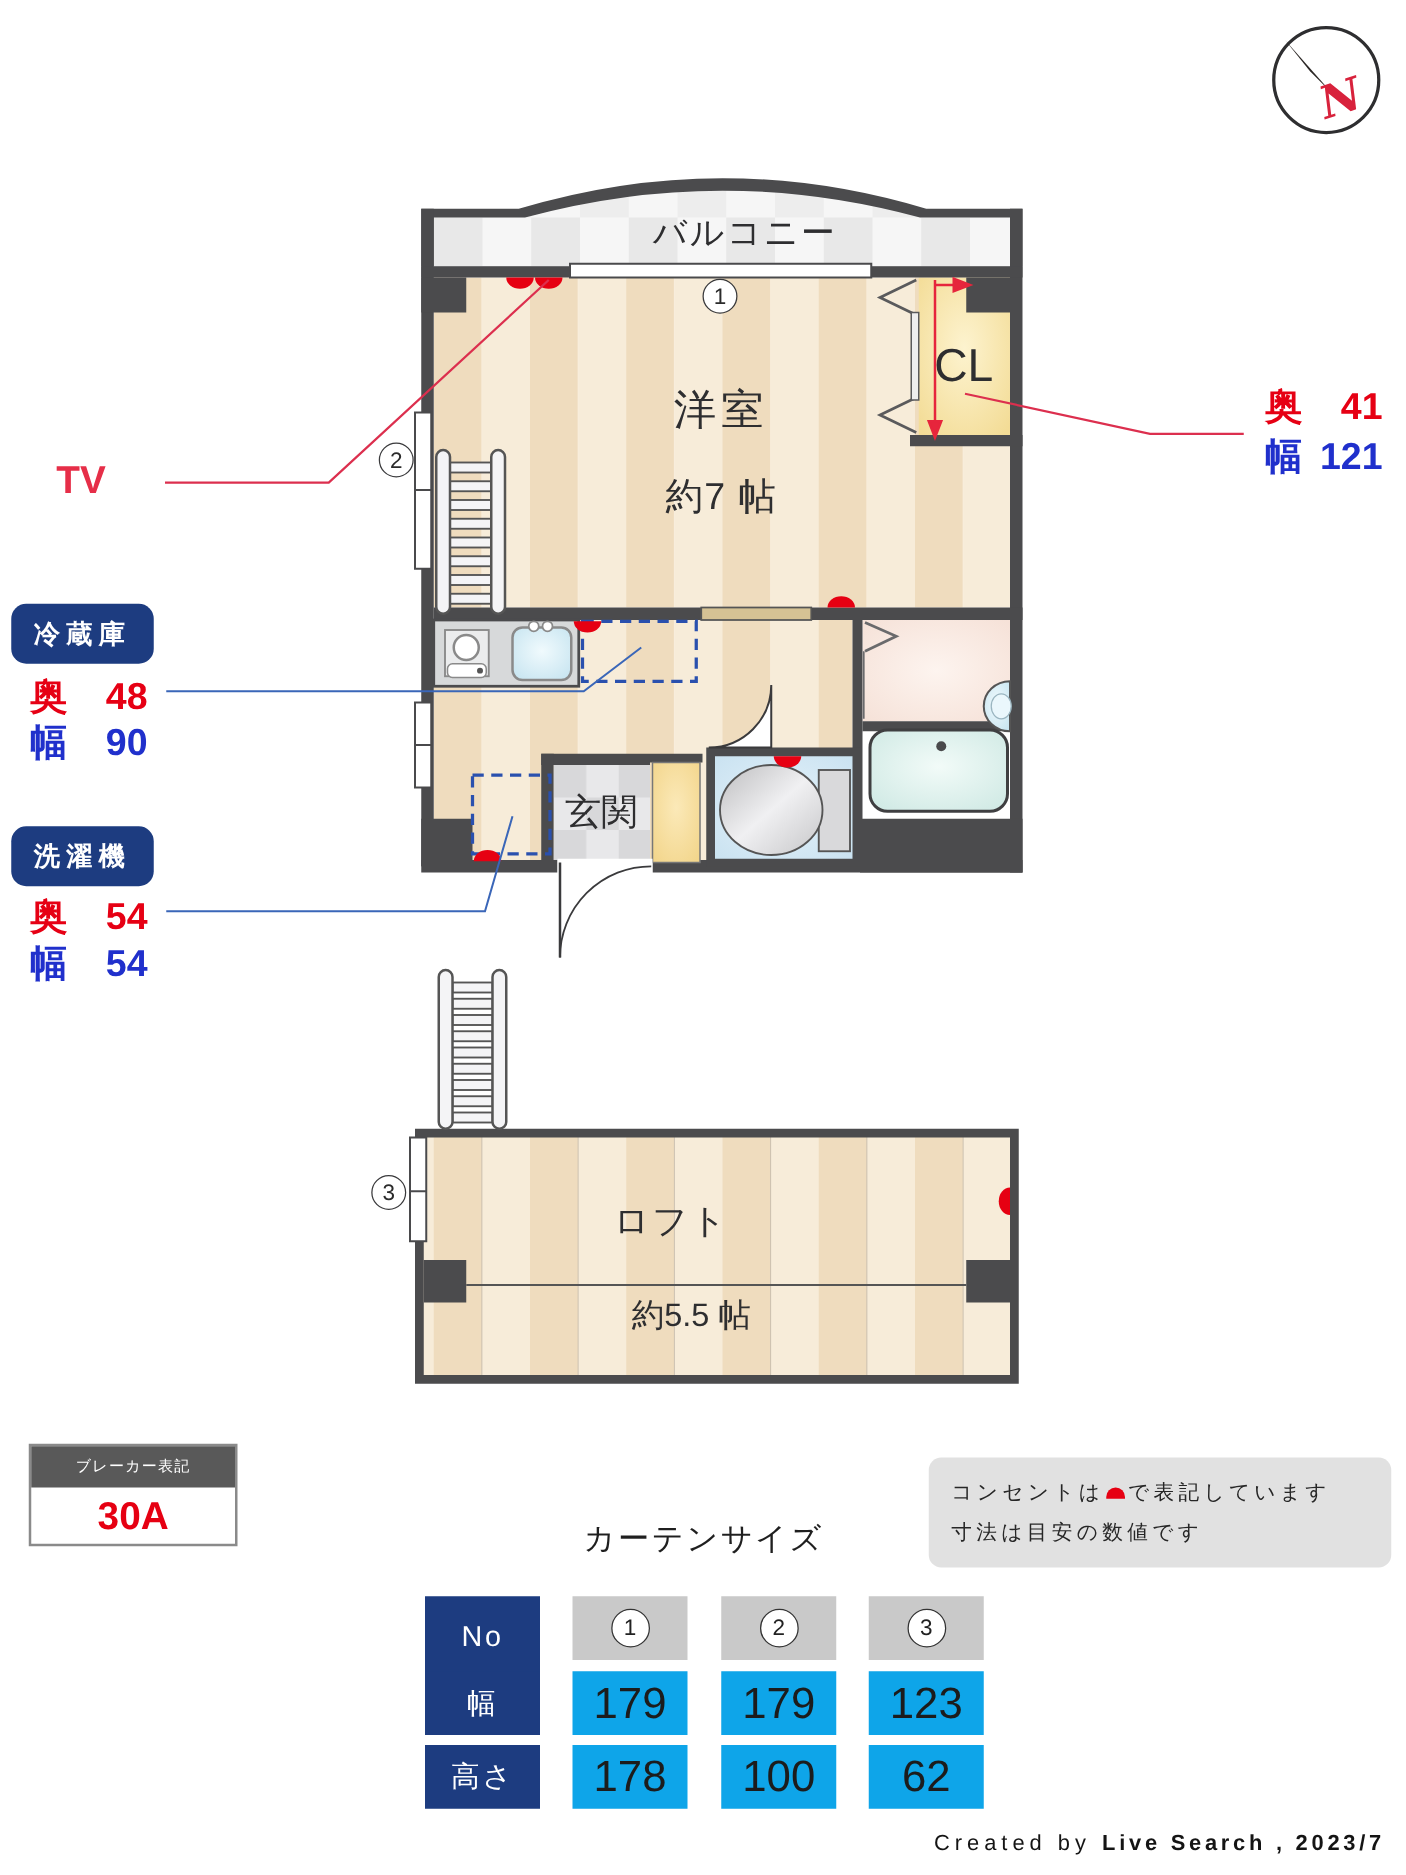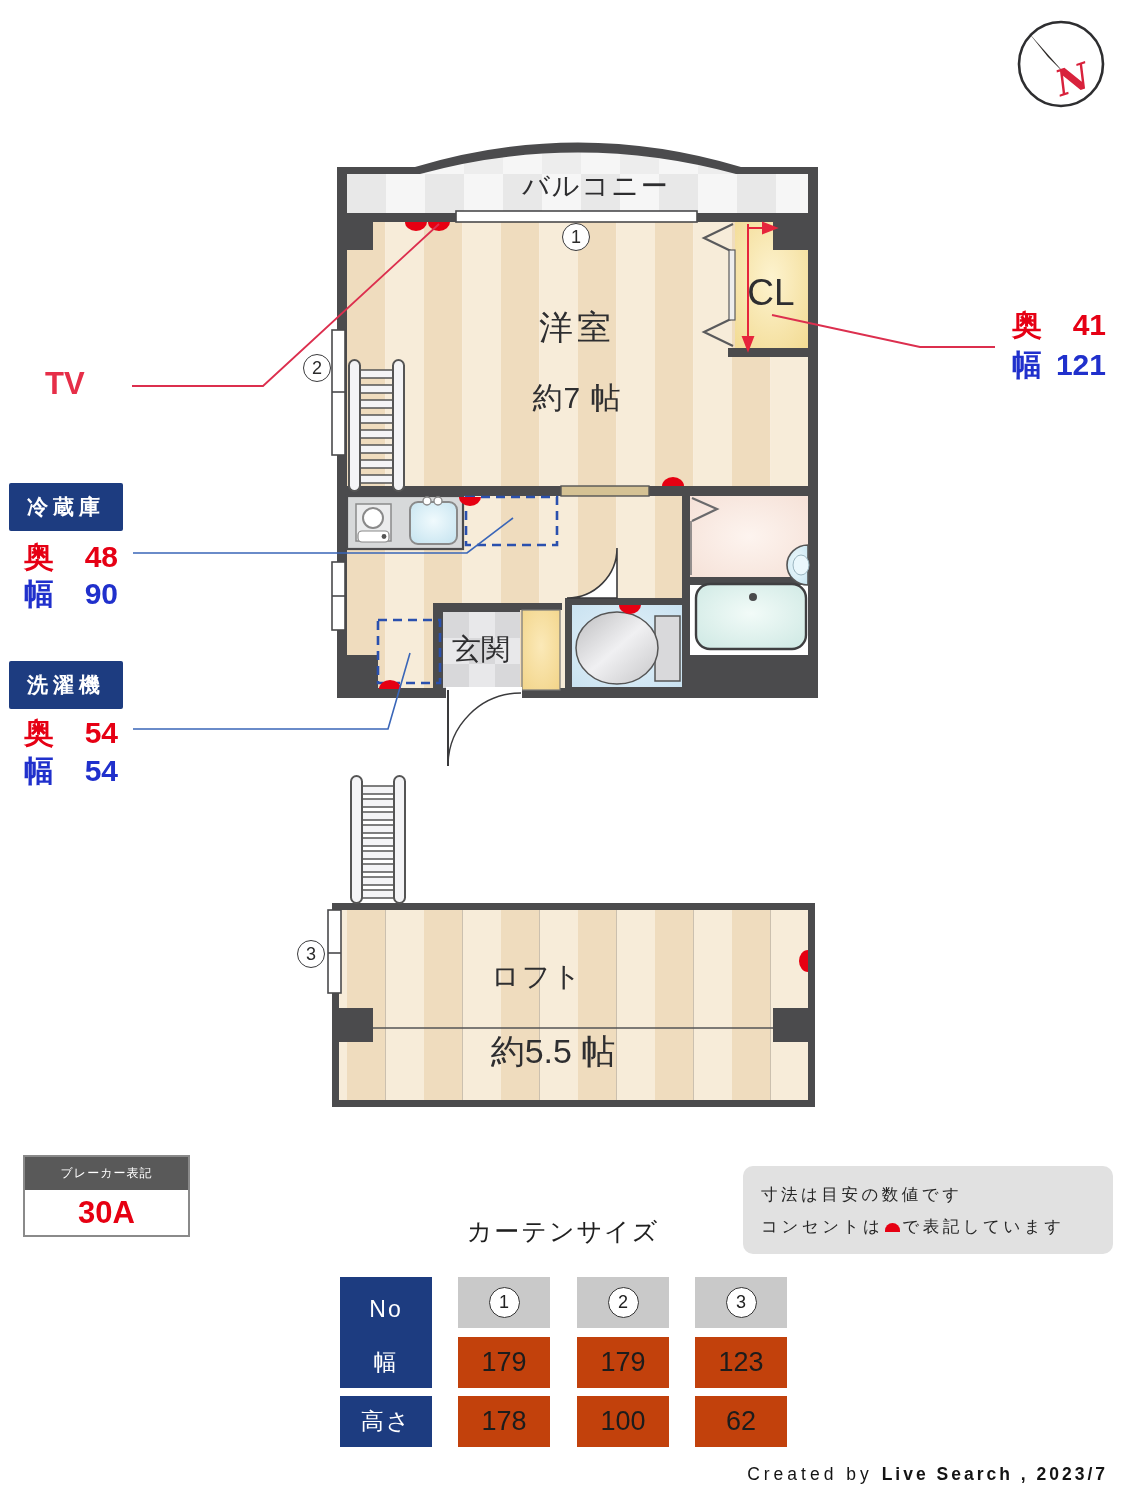--- a/index.html
+++ b/index.html
@@ -10,35 +10,35 @@
   .ctr{transform:translate(-50%,-50%);white-space:nowrap;}
   .plan-label{color:#2e2e30;text-align:center;}
   .circle-badge{width:28px;height:28px;border:1.7px solid #3a3a3c;border-radius:50%;
       background:#fff;display:flex;align-items:center;justify-content:center;
       font-size:18px;color:#2b2b2b;box-sizing:border-box;}
   .dim-row{display:flex;align-items:baseline;font-size:30px;font-weight:600;}
   .dim-row .lab{width:40px;}
   .dim-row .val{width:54px;text-align:right;}
   .red{color:#e60014;}
   .blue{color:#2030cc;}
-  .badge{background:#1d3c80;color:#fff;border-radius:2px;display:flex;align-items:center;
+  .badge{background:#1d3c80;color:#fff;border-radius:12px;display:flex;align-items:center;
       justify-content:center;font-size:21px;font-weight:bold;letter-spacing:5px;}
   .breaker{width:167px;border:2px solid #8a8a8a;background:#fff;box-sizing:border-box;}
   .breaker .hd{background:#595959;color:#fff;font-size:12px;letter-spacing:1px;height:33px;
       display:flex;align-items:center;justify-content:center;}
   .breaker .bd{height:45px;display:flex;align-items:center;justify-content:center;
       color:#e60012;font-size:31px;font-weight:bold;}
   .notebox{width:370px;background:#e1e1e1;border-radius:10px;box-sizing:border-box;
       padding:12px 18px;font-size:16.5px;letter-spacing:3.5px;line-height:1.95;color:#262626;}
   .outlet-ic{display:inline-block;width:15px;height:9px;background:#e60012;
       border-radius:15px 15px 0 0;vertical-align:baseline;margin:0 2px;}
   .tbl-cell{display:flex;align-items:center;justify-content:center;box-sizing:border-box;}
   .tbl-label{background:#1d3c80;color:#fff;font-size:23px;letter-spacing:2px;}
   .tbl-head{background:#c9c9c9;}
-  .tbl-val{background:#c2410c;color:#1c1c1c;font-size:27px;}
+  .tbl-val{background:#0ea5e9;color:#1c1c1c;font-size:35px;}
   .tbl-circle{width:29px;height:29px;border:1.6px solid #333;border-radius:50%;background:#fff;
       display:flex;align-items:center;justify-content:center;font-size:18px;color:#222;}
   .footer{font-size:17.5px;color:#141414;letter-spacing:4px;white-space:nowrap;}
   .footer .mono{font-family:Liberation Sans, sans-serif;font-weight:bold;letter-spacing:3px;}
   .north-n{font-family:"DejaVu Serif",serif;font-style:italic;font-weight:bold;
       font-size:36px;color:#d8223c;transform:rotate(-18deg);}
 </style>
 </head>
 <body>
 
@@ -256,21 +256,21 @@
   <div class="abs ctr plan-label" style="left:596px;top:186px;font-size:27px;letter-spacing:2px">バルコニー</div>
 
   <div class="abs ctr plan-label" style="left:577px;top:328px;font-size:34px;letter-spacing:4px">洋室</div>
   <div class="abs ctr plan-label" style="left:577px;top:398px;font-size:30px;letter-spacing:1px">約7 帖</div>
 
   <div class="abs ctr plan-label" style="left:771px;top:293px;font-size:37px">CL</div>
 
   <div class="abs ctr plan-label" style="left:481px;top:650px;font-size:29px">玄関</div>
 
   <div class="abs ctr plan-label" style="left:537px;top:977px;font-size:28px;letter-spacing:2px">ロフト</div>
-  <div class="abs ctr plan-label" style="left:553px;top:1052px;font-size:34px">約5.5 帖</div>
+  <div class="abs ctr plan-label" style="left:553px;top:1052px;font-size:26px">約5.5 帖</div>
 
   <div class="abs circle-badge" style="left:562px;top:223px">
     <span>1</span>
     </div>
   <div class="abs circle-badge" style="left:303px;top:354px">
     <span>2</span>
     </div>
   <div class="abs circle-badge" style="left:297px;top:940px">
     <span>3</span>
     </div>
@@ -305,22 +305,22 @@
     <span class="lab blue">幅</span>
     <span class="val blue">121</span>
     </div>
 
   <div class="abs breaker" style="left:23px;top:1155px">
     <div class="hd">ブレーカー表記</div>
     <div class="bd">30A</div>
   </div>
 
   <div class="abs notebox" style="left:743px;top:1166px">
+    <div><span>コンセントは</span><span class="outlet-ic"></span><span>で表記しています</span></div>
     <div>寸法は目安の数値です</div>
-    <div><span>コンセントは</span><span class="outlet-ic"></span><span>で表記しています</span></div>
   </div>
 
   <div class="abs ctr" style="left:563px;top:1231px;font-size:25px;letter-spacing:2px;color:#1f1f1f">カーテンサイズ</div>
 
   <div class="abs tbl-cell tbl-label" style="left:340px;top:1277px;width:92px;height:65px">No</div>
   <div class="abs tbl-cell tbl-head" style="left:458px;top:1277px;width:92px;height:51px">
     <div class="tbl-circle">
         <span>1</span>
       </div>
     </div>

